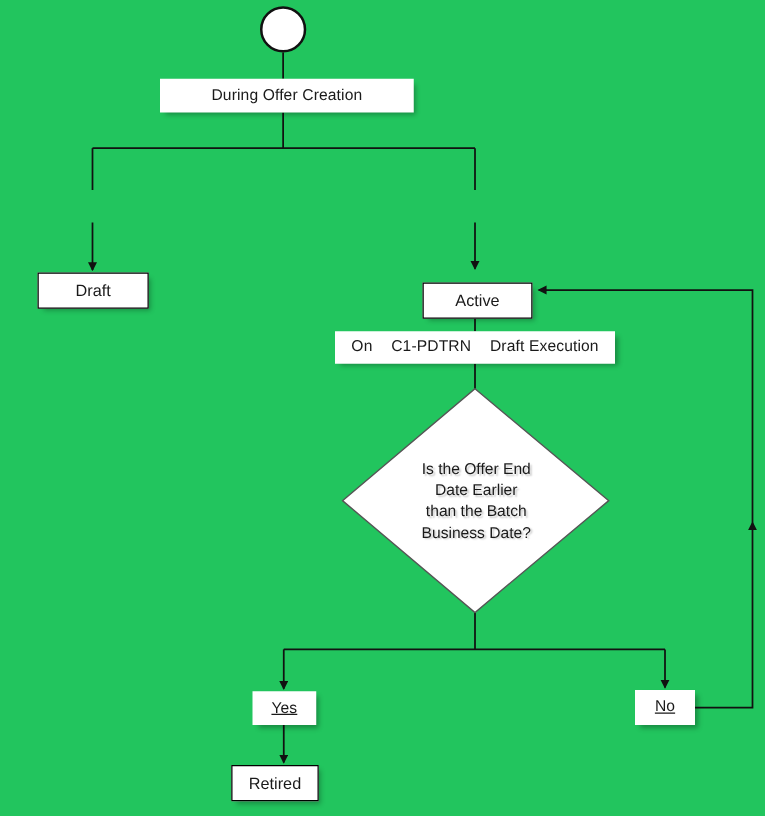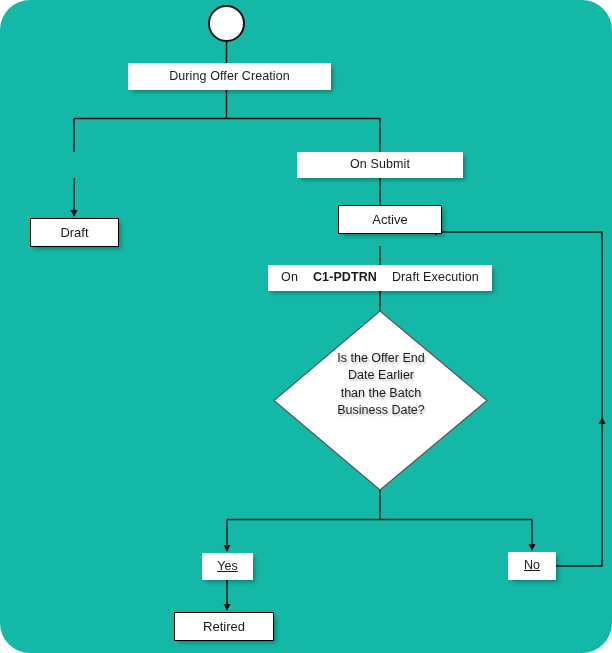--- a/index.html
+++ b/index.html
@@ -7,23 +7,22 @@
     padding: 0;
     background: #ffffff;
   }
   body {
     font-family: "Liberation Sans", sans-serif;
   }
   #canvas {
     position: relative;
     width: 612px;
     height: 653px;
-    background: #14b8a6;
+    background: #22c55e;
     overflow: hidden;
-    border-radius: 30px;
   }
   #edges {
     position: absolute;
     left: 0;
     top: 0;
     width: 612px;
     height: 653px;
   }
   .node {
     position: absolute;
@@ -54,34 +53,34 @@
     width: 37px;
     height: 37px;
     border-radius: 50%;
     border: 2.6px solid #111111;
     background: #ffffff;
     box-sizing: border-box;
   }
   .diamond-wrap {
     position: absolute;
     display: flex;
-    align-items: flex-start;
+    align-items: center;
     justify-content: center;
   }
   .diamond-text {
     position: relative;
     z-index: 2;
     font-size: 12.5px;
     line-height: 1.38;
     text-align: center;
     color: #1a1a1a;
     white-space: pre-line;
     text-shadow: 1.5px 1.5px 1.5px rgba(0,0,0,0.22);
   }
-  .bold-token { font-weight: bold; }
+  .bold-token { font-weight: normal; }
 </style>
 </head>
 <body>
 
 <div id="canvas">
 
   <svg id="edges" viewBox="0 0 612 653" xmlns="http://www.w3.org/2000/svg">
     <defs>
       <marker id="arrow" viewBox="0 0 10 10" refX="8.6" refY="5" markerWidth="5.2" markerHeight="5.2" orient="auto-start-reverse">
         <path d="M 0 0 L 10 5 L 0 10 z" fill="#111111"></path>
@@ -117,38 +116,37 @@
 
       <polygon points="380,311 487,400.5 380,490 274,400.5" fill="#ffffff" stroke="#555555" stroke-width="1.1"></polygon>
     </g>
   </svg>
 
   <div class="start-circle" style="left:208px; top:5px;"></div>
 
   <div class="node label-box" style="left:128px; top:63px; width:203px; height:27px;">During Offer Creation</div>
 
 
-  <div class="node label-box" style="left:297px; top:152px; width:166px; height:26px;">On Submit</div>
 
   <div class="node state-box" style="left:30px; top:218px; width:89px; height:29px;">Draft</div>
 
-  <div class="node state-box" style="left:338px; top:205px; width:104px; height:29px;">Active</div>
+  <div class="node state-box" style="left:338px; top:226px; width:88px; height:29px;">Active</div>
 
   <div class="node label-box" style="left:268px; top:265px; width:224px; height:26px;gap:15px;">
     <span>On </span>
       <span class="bold-token">C1-PDTRN</span>
       <span> Draft Execution</span>
   </div>
 
   <div class="diamond-wrap" style="left:286px; top:350px; width:190px; height:102px;">
     <div class="diamond-text">Is the Offer End
 Date Earlier
 than the Batch
 Business Date?</div>
   </div>
 
   <div class="node label-box" style="left:202px; top:553px; width:51px; height:27px;text-decoration:underline;">Yes</div>
 
   <div class="node label-box" style="left:508px; top:552px; width:48px; height:28px;text-decoration:underline;">No</div>
 
-  <div class="node state-box" style="left:174px; top:612px; width:100px; height:29px;">Retired</div>
+  <div class="node state-box" style="left:185px; top:612px; width:70px; height:29px;">Retired</div>
 
 </div>
 
 </body></html>

